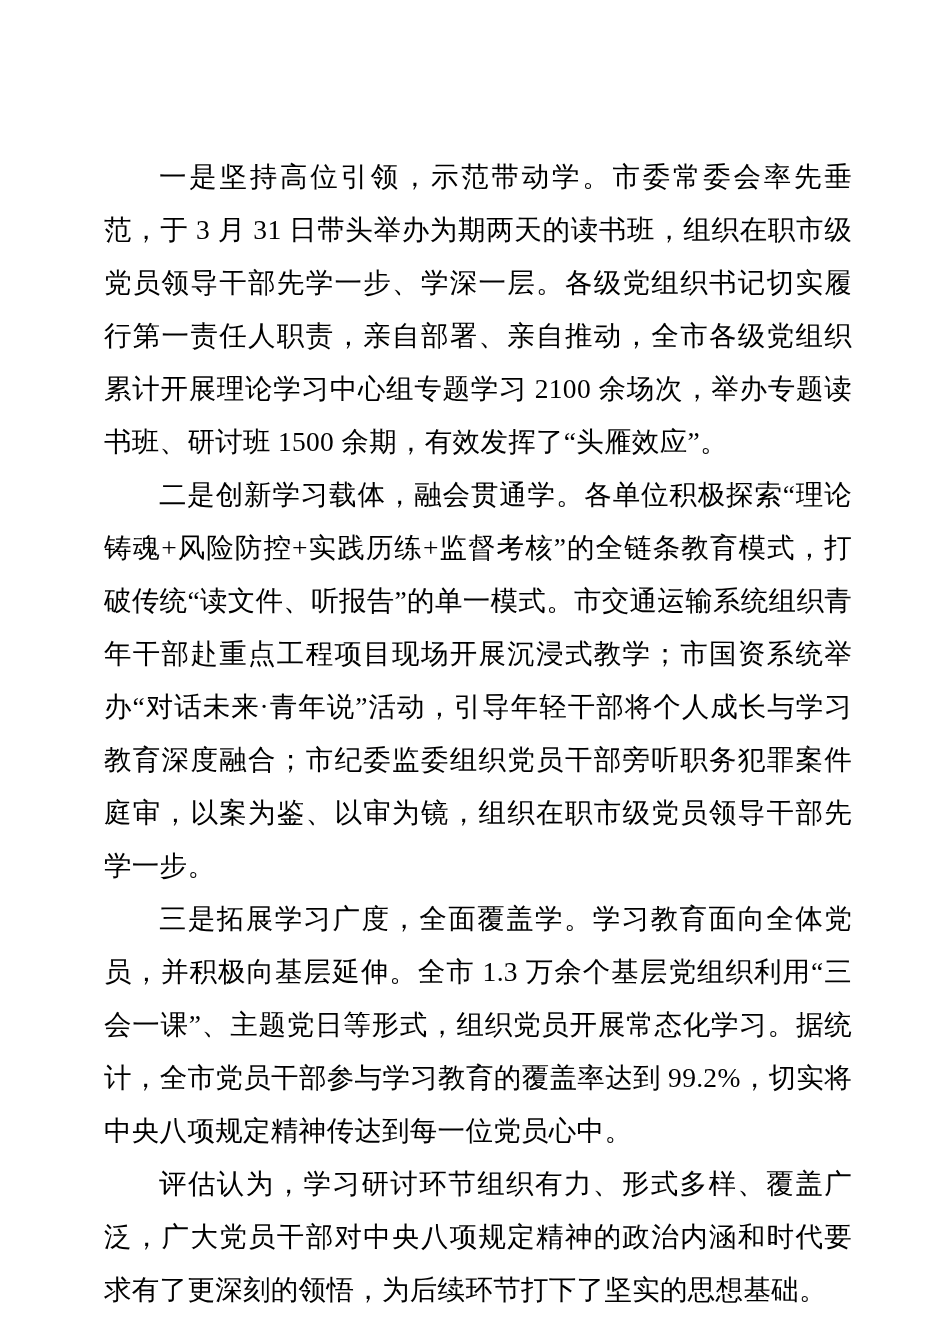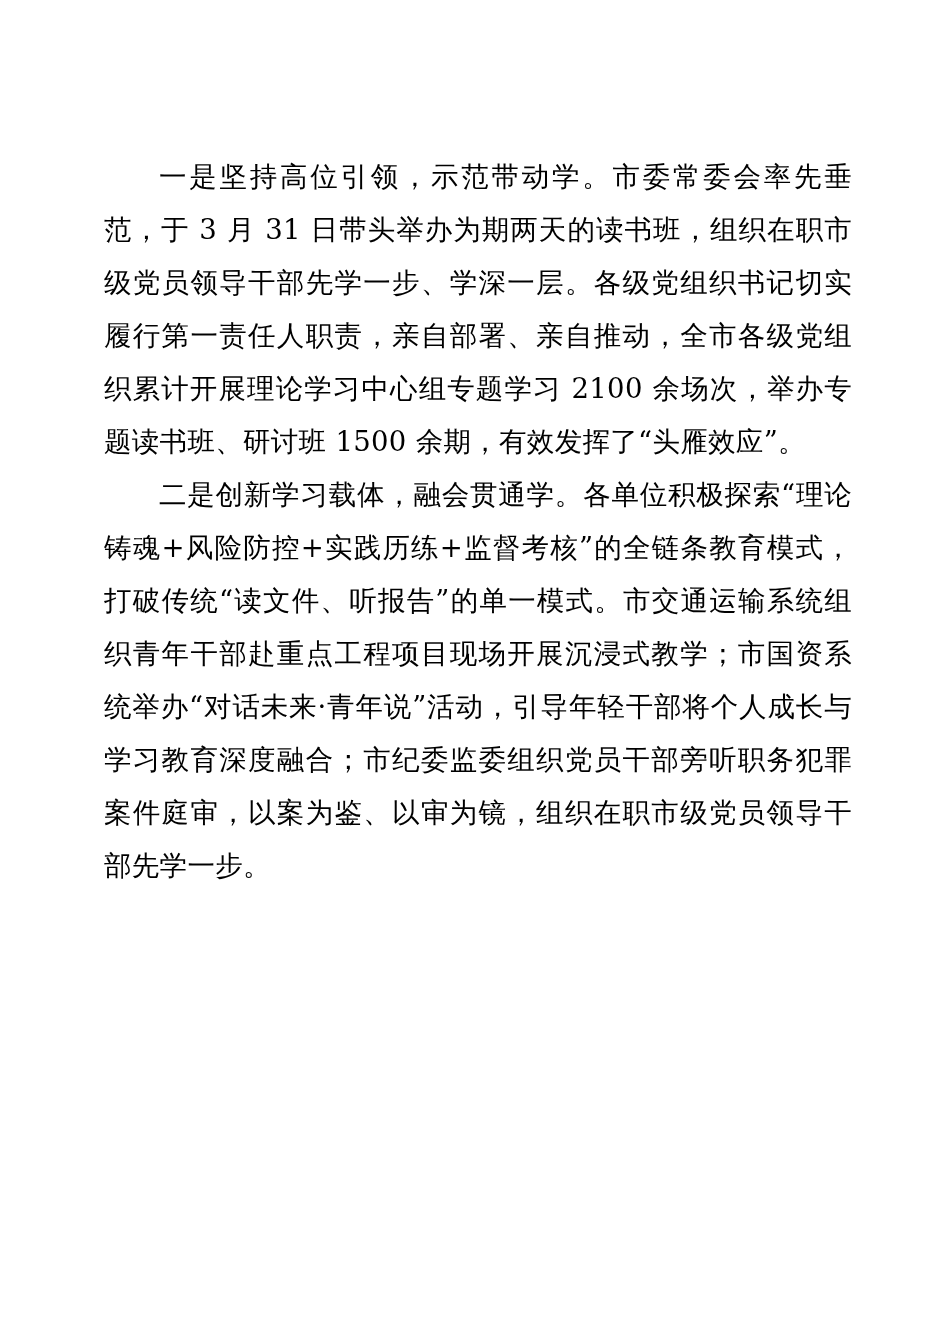--- a/index.html
+++ b/index.html
@@ -23,26 +23,29 @@
   .doc-body {
     font-size: 27.5px;
     line-height: 53px;
     text-align: justify;
     text-justify: inter-ideograph;
     letter-spacing: 0.3px;
   }
   .para {
     margin: 0 0 0 0;
     text-indent: 2em;
+    font-family: Liberation Serif, serif;
   }
   .para + .para {
     margin-top: 0px;
   }
 </style>
 </head>
 <body>
 
 <div class="page">
   <div class="doc-body">
     <p class="para">一是坚持高位引领，示范带动学。市委常委会率先垂范，于 3 月 31 日带头举办为期两天的读书班，组织在职市级党员领导干部先学一步、学深一层。各级党组织书记切实履行第一责任人职责，亲自部署、亲自推动，全市各级党组织累计开展理论学习中心组专题学习 2100 余场次，举办专题读书班、研讨班 1500 余期，有效发挥了“头雁效应”。</p>
     <p class="para">二是创新学习载体，融会贯通学。各单位积极探索“理论铸魂+风险防控+实践历练+监督考核”的全链条教育模式，打破传统“读文件、听报告”的单一模式。市交通运输系统组织青年干部赴重点工程项目现场开展沉浸式教学；市国资系统举办“对话未来·青年说”活动，引导年轻干部将个人成长与学习教育深度融合；市纪委监委组织党员干部旁听职务犯罪案件庭审，以案为鉴、以审为镜，组织在职市级党员领导干部先学一步。</p>
+    <p class="para">三是拓展学习广度，全面覆盖学。学习教育面向全体党员，并积极向基层延伸。全市 1.3 万余个基层党组织利用“三会一课”、主题党日等形式，组织党员开展常态化学习。据统计，全市党员干部参与学习教育的覆盖率达到 99.2%，切实将中央八项规定精神传达到每一位党员心中。</p>
+    <p class="para">评估认为，学习研讨环节组织有力、形式多样、覆盖广泛，广大党员干部对中央八项规定精神的政治内涵和时代要求有了更深刻的领悟，为后续环节打下了坚实的思想基础。</p>
   </div>
 </div>
 
 </body></html>

